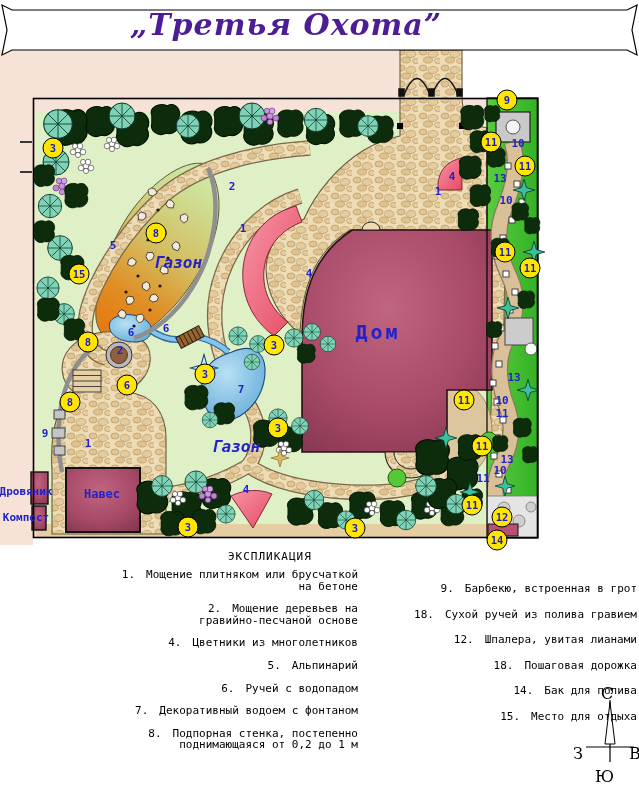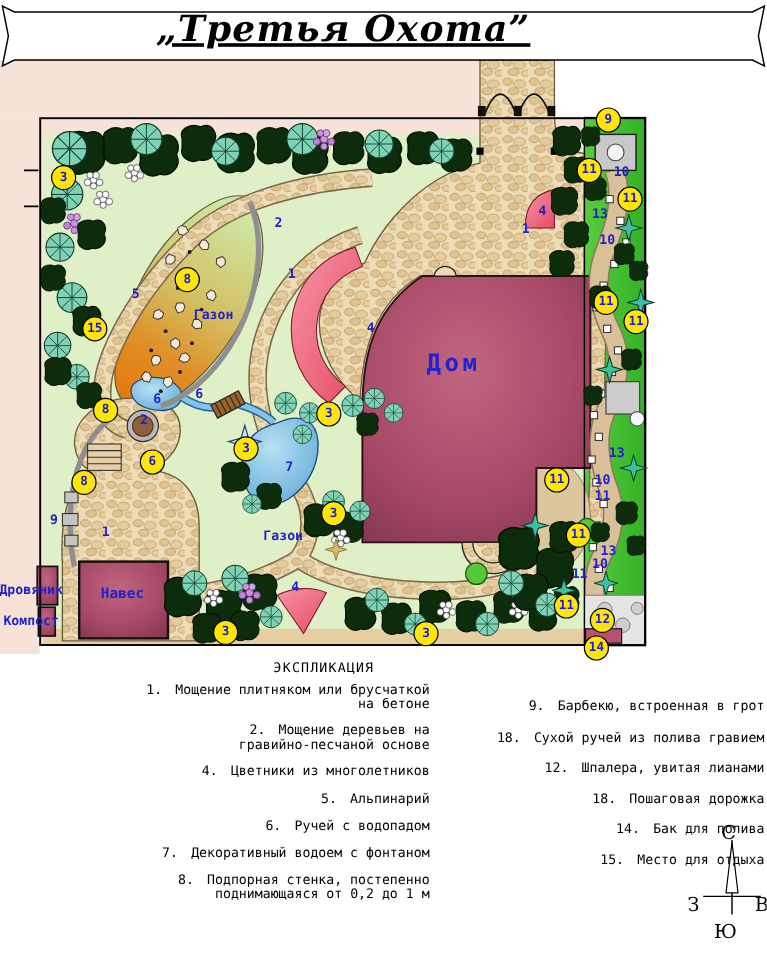--- a/index.html
+++ b/index.html
@@ -1,30 +1,30 @@
 <!DOCTYPE html>
 <html><head>
 <meta charset="utf-8">
 <style>
   html,body{margin:0;padding:0;background:#fff;}
   .page{position:relative;width:639px;height:812px;background:#fff;overflow:hidden;
         font-family:"DejaVu Sans Mono",monospace;}
   svg.art{position:absolute;left:0;top:0;width:639px;height:812px;}
   .title{position:absolute;left:0;top:0;width:572px;height:52px;text-align:center;
-         font:italic bold 30px/50px "DejaVu Serif",serif;color:#000000;letter-spacing:1px;text-decoration:underline;}
+         font:italic bold 30px/50px "DejaVu Serif",serif;color:#4c1d95;letter-spacing:1px;}
   .overlay{position:absolute;inset:0;pointer-events:none;}
   .marker{position:absolute;width:21px;height:21px;border-radius:50%;background:#ffe600;
           border:1.4px solid #000;color:#1a1ad0;font:bold 10.5px/19px "DejaVu Sans Mono",monospace;
           text-align:center;transform:translate(-50%,-50%);box-sizing:border-box;}
   .bluenum{position:absolute;color:#2222cc;font:bold 11px/11px "DejaVu Sans Mono",monospace;
            transform:translate(-50%,-50%);white-space:nowrap;}
   .plan-label{position:absolute;color:#2222cc;font:bold 12px/12px "DejaVu Sans Mono",monospace;
               transform:translate(-50%,-50%);white-space:nowrap;}
   .lbl-house{font-size:20px;letter-spacing:3px;}
-  .lbl-lawn{font-size:11px;}
+  .lbl-lawn{font-style:italic;font-size:16px;}
   .lbl-struct{font-size:12px;}
   .lbl-struct-sm{font-size:11px;}
   .legend-heading{position:absolute;left:228px;top:550px;font:11px "DejaVu Sans Mono",monospace;
                   letter-spacing:1px;color:#000;}
   .legend-col{position:absolute;color:#000;}
   .legend-col.left{left:18px;top:569px;width:340px;}
   .legend-col.right{left:385px;top:583px;width:252px;}
   .legend-item{font:11px/11.6px "DejaVu Sans Mono",monospace;margin-bottom:11px;text-align:right;}
   .legend-col.right .legend-item{margin-bottom:14px;}
   .lnum{margin-right:11px;}
@@ -401,21 +401,21 @@
     <text x="595" y="782" font-family="DejaVu Serif,serif" font-size="16" fill="#000">Ю</text>
     <text x="573" y="759" font-family="DejaVu Serif,serif" font-size="16" fill="#000">З</text>
     <text x="629" y="759" font-family="DejaVu Serif,serif" font-size="16" fill="#000">В</text>
   </g>
 </svg>
 
 <div class="title">„Третья Охота”</div>
 
 <div class="overlay">
 
-<div class="plan-label lbl-house" style="left: 378px; top: 302px;">Дом</div>
+<div class="plan-label lbl-house" style="left: 378px; top: 332px;">Дом</div>
       <div class="plan-label lbl-lawn" style="left: 178px; top: 263px;">Газон</div>
       <div class="plan-label lbl-lawn" style="left: 236px; top: 447px;">Газон</div>
       <div class="plan-label lbl-struct" style="left: 102px; top: 494px;">Навес</div>
       <div class="plan-label lbl-struct-sm" style="left: 26px; top: 492px;">Дровяник</div>
       <div class="plan-label lbl-struct-sm" style="left: 26px; top: 518px;">Компост</div>
     </div>
 
 <div class="overlay">
 
 <div class="bluenum" style="left: 438px; top: 191px;">1</div>

